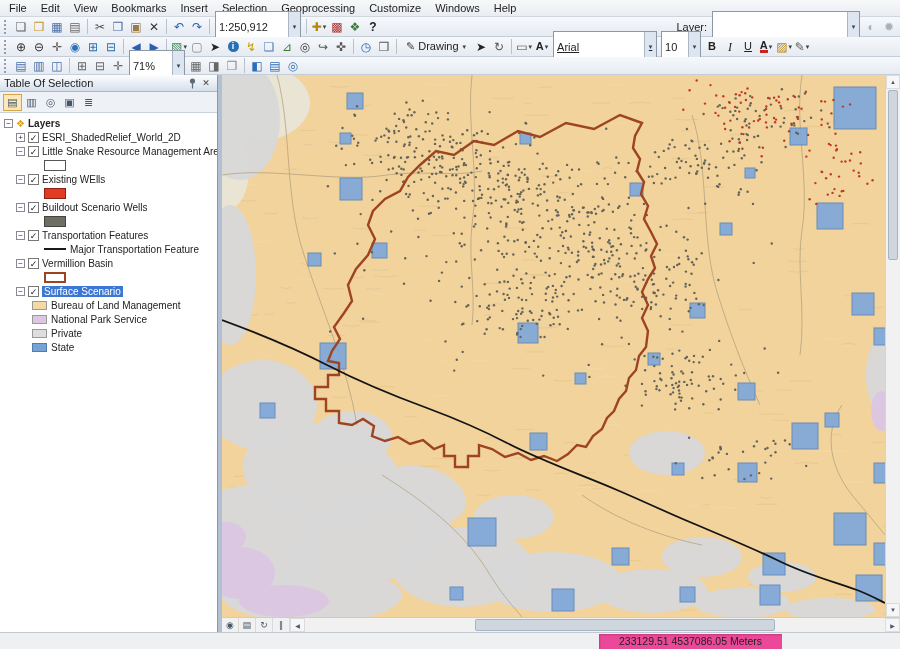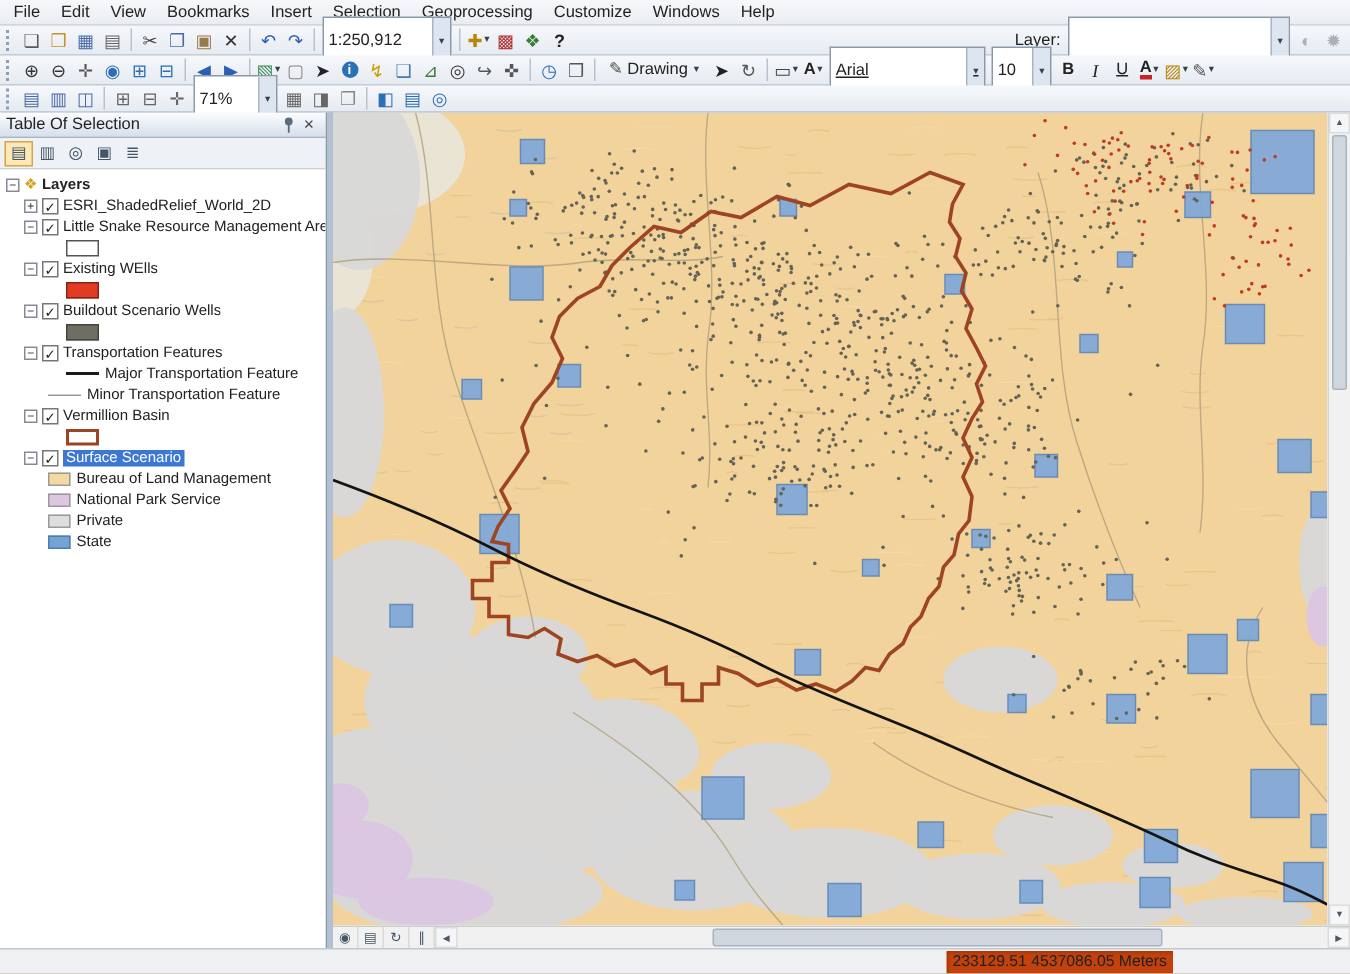--- a/index.html
+++ b/index.html
@@ -71,21 +71,21 @@
   .view-tabs{display:flex}
   .vtab{width:17px;font-size:9px;display:flex;align-items:center;justify-content:center;border-right:1px solid #dadada;color:#456}
   .hscroll{flex:1;display:flex;align-items:stretch}
   .hbtn{width:15px;font-size:6px;color:#556;display:flex;align-items:center;justify-content:center;background:#f5f6f7;border:1px solid #dcdcdc}
   .htrack{flex:1;position:relative}
   .hthumb{position:absolute;top:1px;bottom:1px;left:170px;width:300px;background:#cfd6de;border:1px solid #a8b4c2;border-radius:2px}
 
   
   .statusbar{height:17px;background:#eef0f2;border-top:1px solid #c2c8d0;display:flex;align-items:center;font-size:10.5px}
   .status-spacer{flex:1}
-  .status-cell{height:15px;display:flex;align-items:center;padding:0 4px;box-shadow:inset 1px 1px 2px rgba(0,0,0,.18);background:#c2410c;color:#222}
+  .status-cell{height:15px;display:flex;align-items:center;padding:0 20px;box-shadow:inset 1px 1px 2px rgba(0,0,0,.18);background:#ec4899;color:#222}
   .status-pad{width:118px}
 </style>
 </head>
 <body>
 
 <div class="app">
   <div class="menubar" id="menubar">
       <span class="menu-item">File</span>
       <span class="menu-item">Edit</span>
       <span class="menu-item">View</span>
@@ -391,24 +391,20 @@
             <span class="swatch" style="background: rgb(110, 110, 99); border: 1px solid rgb(68, 68, 60);"></span>
           </div>
           <div class="trow" style="padding-left: 16px;">
             <span class="expand">−</span>
             <span class="cb">✓</span>
             <span class="tlabeltxt">Transportation Features</span>
           </div>
           <div class="trow" style="padding-left: 44px;">
             <span class="lline" style="border-top: 2px solid rgb(26, 26, 26);"></span>
             <span class="tlabeltxt">Major Transportation Feature</span>
-          </div>
-          <div class="trow" style="padding-left: 32px;">
-            <span class="lline" style="border-top: 1px solid rgb(154, 154, 154);"></span>
-            <span class="tlabeltxt">Minor Transportation Feature</span>
           </div>
           <div class="trow" style="padding-left: 16px;">
             <span class="expand">−</span>
             <span class="cb">✓</span>
             <span class="tlabeltxt">Vermillion Basin</span>
           </div>
           <div class="trow" style="padding-left: 44px;">
             <span class="swatch" style="background: rgb(255, 255, 255); border: 2px solid rgb(158, 68, 35);"></span>
           </div>
           <div class="trow" style="padding-left: 16px;">

